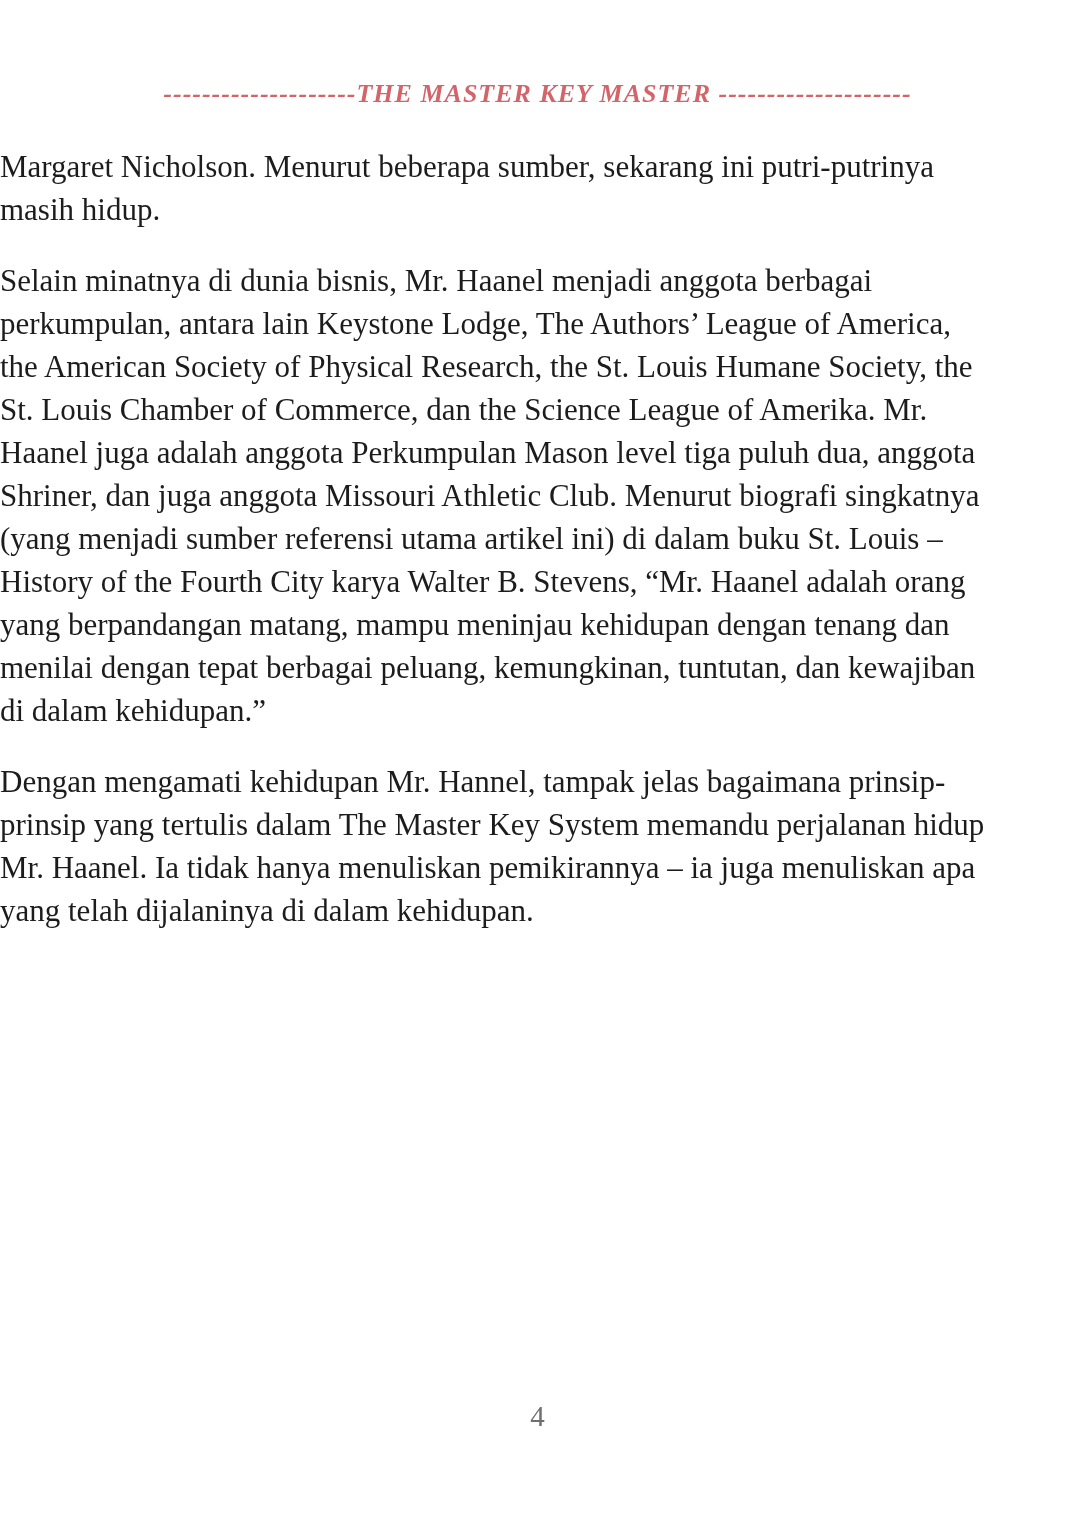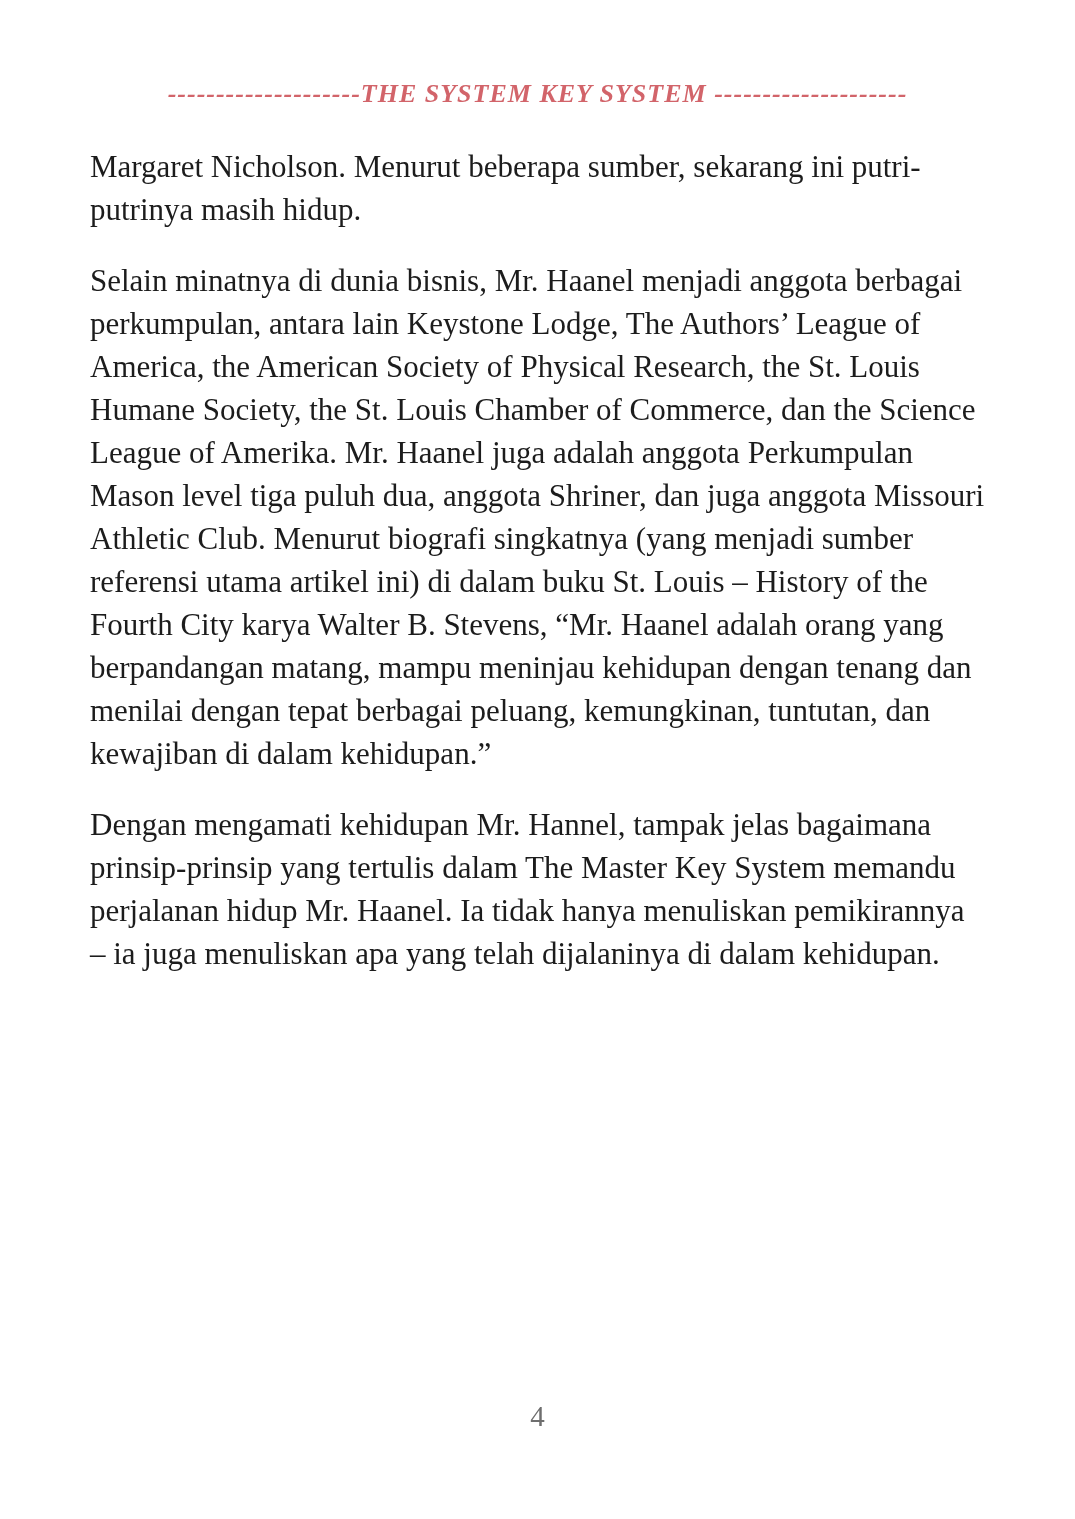--- a/index.html
+++ b/index.html
@@ -24,21 +24,20 @@
     color: var(--header-accent);
     font-weight: bold;
     font-style: italic;
     font-size: 26px;
     line-height: 32px;
     letter-spacing: 1px;
     white-space: nowrap;
   }
   .body-text {
     margin-top: 35px;
-    padding-left: 90px;
     padding-right: 88px;
     color: var(--body-text);
     font-size: 31px;
     line-height: 43px;
     text-align: left;
   }
   .body-text p {
     margin: 0 0 28px 0;
   }
   .page-footer {
@@ -51,21 +50,21 @@
     font-size: 29px;
     line-height: 36px;
   }
 </style>
 </head>
 <body>
 
 <div class="page">
 
   <div class="running-header">
-    <span>--------------------THE SYSTEM KEY SYSTEM --------------------</span>
+    <span>--------------------THE MASTER KEY MASTER --------------------</span>
   </div>
 
   <div class="body-text">
     <p>Margaret Nicholson. Menurut beberapa sumber, sekarang ini putri-putrinya masih hidup.</p>
     <p>Selain minatnya di dunia bisnis, Mr. Haanel menjadi anggota berbagai perkumpulan, antara lain Keystone Lodge, The Authors’ League of America, the American Society of Physical Research, the St. Louis Humane Society, the St. Louis Chamber of Commerce, dan the Science League of Amerika. Mr. Haanel juga adalah anggota Perkumpulan Mason level tiga puluh dua, anggota Shriner, dan juga anggota Missouri Athletic Club. Menurut biografi singkatnya (yang menjadi sumber referensi utama artikel ini) di dalam buku St. Louis – History of the Fourth City karya Walter B. Stevens, “Mr. Haanel adalah orang yang berpandangan matang, mampu meninjau kehidupan dengan tenang dan menilai dengan tepat berbagai peluang, kemungkinan, tuntutan, dan kewajiban di dalam kehidupan.”</p>
     <p>Dengan mengamati kehidupan Mr. Hannel, tampak jelas bagaimana prinsip-prinsip yang tertulis dalam The Master Key System memandu perjalanan hidup Mr. Haanel. Ia tidak hanya menuliskan pemikirannya – ia juga menuliskan apa yang telah dijalaninya di dalam kehidupan.</p>
   </div>
 
   <div class="page-footer">
     <span>4</span>

